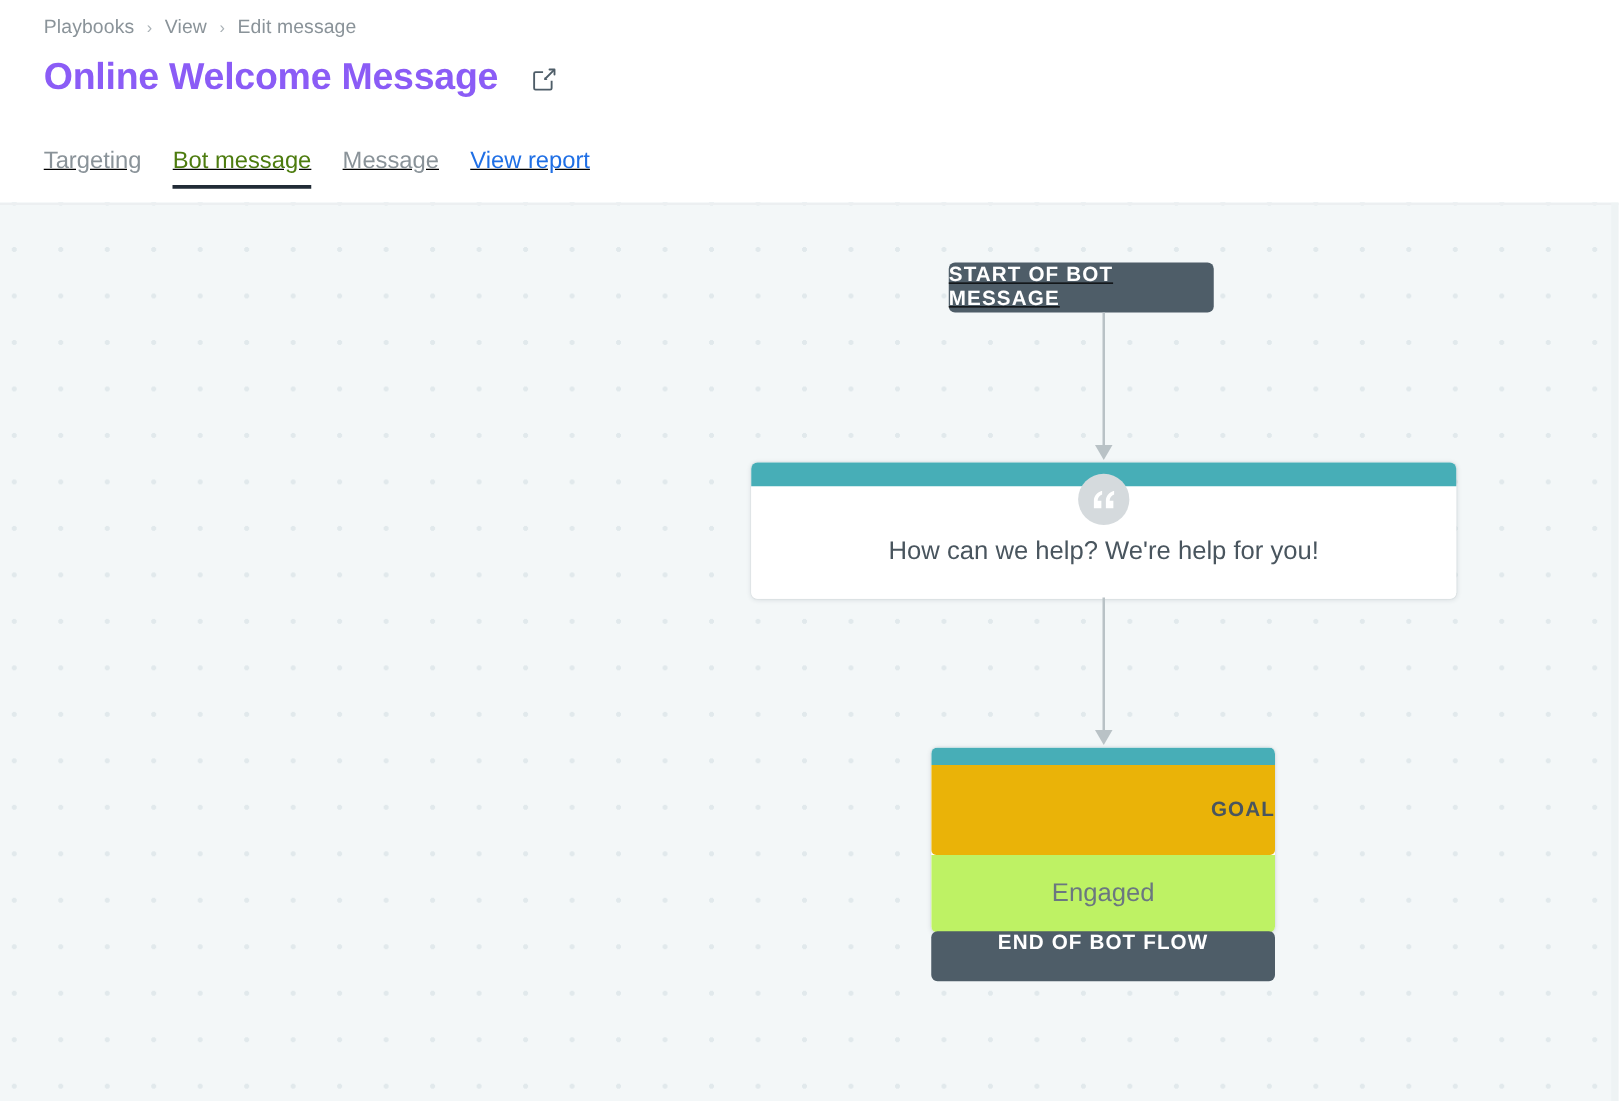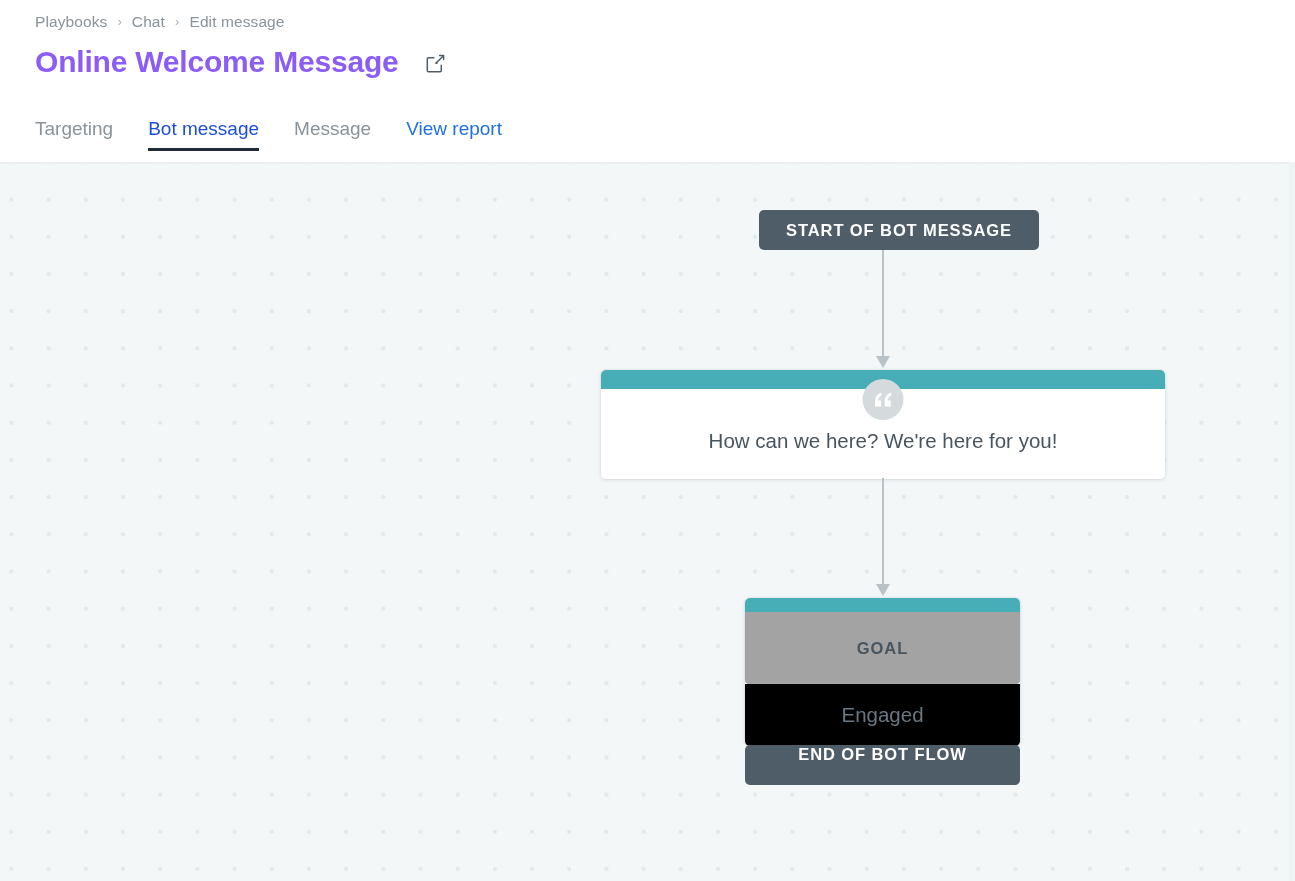--- a/index.html
+++ b/index.html
@@ -79,38 +79,39 @@
     cursor: pointer;
     transform: translateY(2px);
   }
   .edit-btn svg { display: block; }
 
   .tabs {
     position: absolute;
     left: 24px; top: 118px;
     display: flex;
     align-items: flex-start;
-    gap: 10px;
+    gap: 0;
+    text-decoration: underline;
   }
   .tab {
     position: relative;
     font-size: 19px;
     color: #8a9399;
     padding: 0 0 11px 0;
     margin-right: 25px;
     cursor: pointer;
     background: none;
     border: none;
     font-family: inherit;
     white-space: nowrap;
     letter-spacing: 0px;
   }
   .tab:last-child { margin-right: 0; }
   .tab.active {
-    color: #1d4ed8;
+    color: #4d7c0f;
     font-weight: 400;
   }
   .tab.active::after {
     content: "";
     position: absolute;
     left: 0; right: 0; bottom: 0;
     height: 3px;
     background: #212b36;
   }
   .tab.link {
@@ -148,28 +149,29 @@
   .flow {
     position: absolute;
     left: 0; top: 0;
     width: 1295px;
     height: 719px;
   }
 
   .node-start {
     position: absolute;
     left: 759px; top: 48px;
-    width: 280px;
+    width: 212px;
     height: 40px;
     background: #4e5d68;
     border-radius: 5px;
     display: flex;
     align-items: center;
     justify-content: center;
     cursor: pointer;
+    text-decoration: underline;
   }
   .node-start span {
     color: #ffffff;
     font-size: 16.5px;
     font-weight: bold;
     letter-spacing: 0.9px;
     text-transform: uppercase;
   }
 
   
@@ -258,36 +260,36 @@
     border-radius: 5px;
     box-shadow: 0 1px 4px rgba(30,50,60,0.13), 0 0 0 1px rgba(30,50,60,0.03);
     cursor: pointer;
     overflow: hidden;
   }
   .node-goal .topbar {
     height: 14px;
     background: #47aeb7;
   }
   .node-goal .goal-label {
-    background: #a3a3a3;
+    background: #eab308;
     height: 72px;
     display: flex;
     align-items: center;
-    justify-content: center;
+    justify-content: flex-end;
     border-radius: 0 0 4px 4px;
   }
   .node-goal .goal-label span {
     font-size: 16.5px;
     font-weight: bold;
     color: #49555e;
     letter-spacing: 0.9px;
     text-transform: uppercase;
   }
   .node-goal .goal-value {
-    background: #000000;
+    background: #bef264;
     height: 62px;
     display: flex;
     align-items: center;
     justify-content: center;
   }
   .node-goal .goal-value span {
     font-size: 20.5px;
     color: #6b7780;
   }
 
@@ -314,21 +316,21 @@
 </head>
 <body>
 
 <div class="page">
 
   <div class="header">
 
     <nav class="breadcrumb">
       <a class="crumb" href="#">Playbooks</a>
       <span class="crumb-sep">›</span>
-      <a class="crumb" href="#">Chat</a>
+      <a class="crumb" href="#">View</a>
       <span class="crumb-sep">›</span>
       <a class="crumb" href="#">Edit message</a>
     </nav>
 
     <div class="title-row">
       <h1 class="page-title">Online Welcome Message</h1>
       <button class="edit-btn">
         <span>
           <svg width="22" height="22" viewBox="0 0 22 22" fill="none" xmlns="http://www.w3.org/2000/svg">
             <path d="M17.3 12.4V17.6C17.3 18.2 16.8 18.7 16.2 18.7H4.4C3.8 18.7 3.3 18.2 3.3 17.6V5.8C3.3 5.2 3.8 4.7 4.4 4.7H9.7" stroke="#4e5d68" stroke-width="1.5" stroke-linecap="square"></path>
@@ -367,21 +369,21 @@
       <div class="node-message">
         <div class="topbar">
           <div class="avatar">
             <svg width="19" height="16" viewBox="0 0 19 16" xmlns="http://www.w3.org/2000/svg">
               <path d="M7.6 0.8C4.1 2.0 1.6 5.0 1.6 8.6v6.0h6.0V8.6H4.6c0-2.3 1.4-4.2 3.6-5.1V0.8z" fill="#ffffff"></path>
               <path d="M17.2 0.8c-3.5 1.2-6.0 4.2-6.0 7.8v6.0h6.0V8.6h-3.0c0-2.3 1.4-4.2 3.6-5.1V0.8z" fill="#ffffff"></path>
             </svg>
           </div>
         </div>
         <div class="body">
-          <span>How can we here? We're here for you!</span>
+          <span>How can we help? We're help for you!</span>
         </div>
       </div>
 
       <div class="connector connector-2">
         <div class="line"></div>
         <div class="arrow"></div>
       </div>
 
       <div class="node-goal">
         <div class="topbar"></div>

